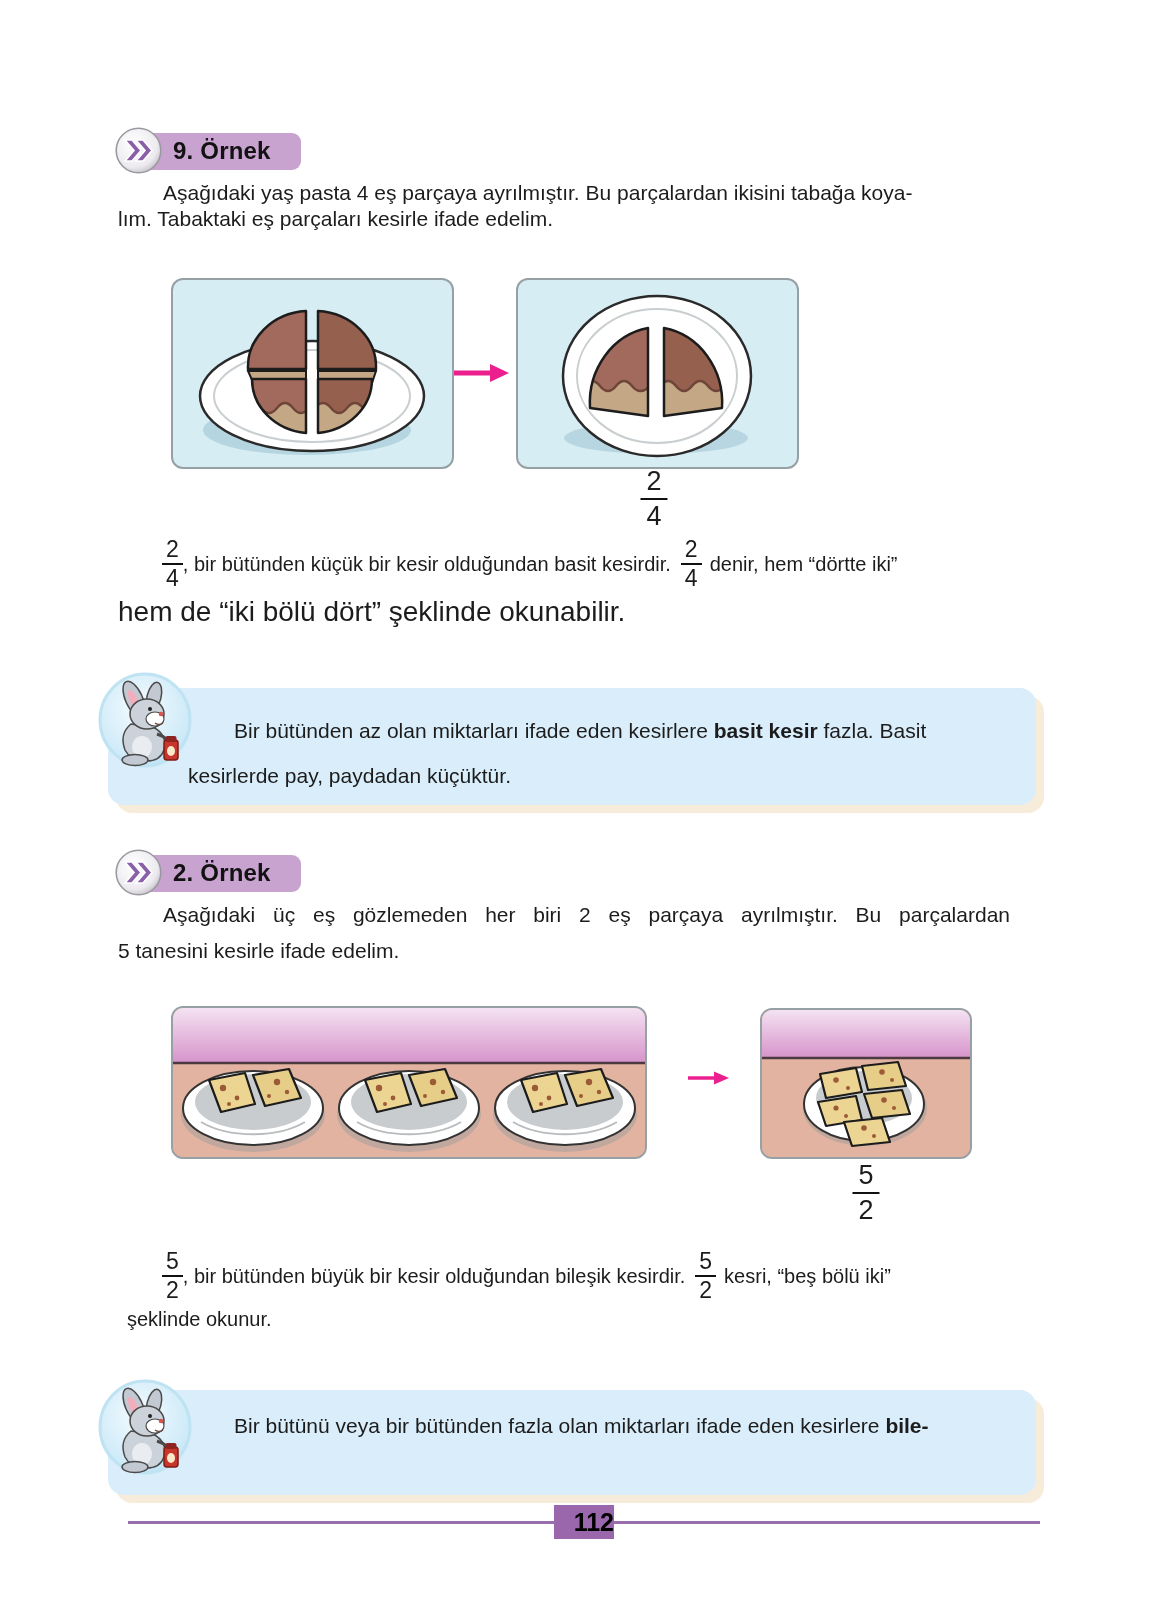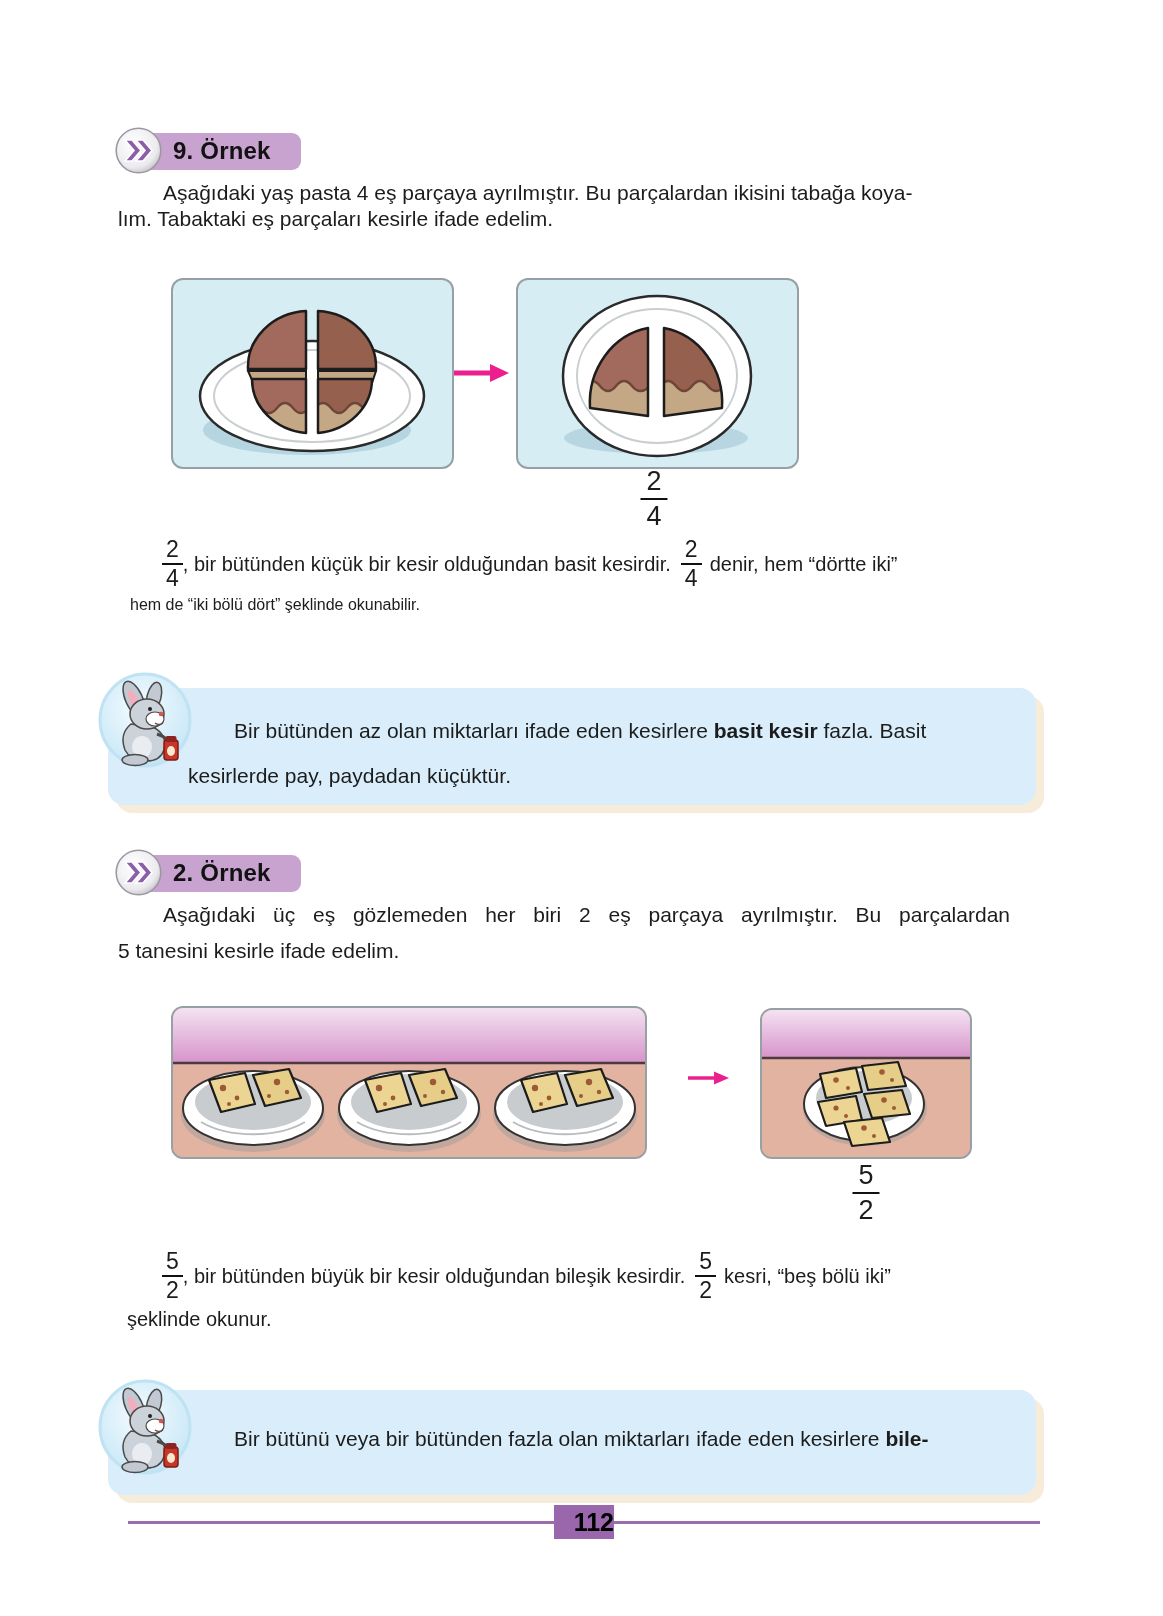--- a/index.html
+++ b/index.html
@@ -162,21 +162,21 @@
       <span class="fnum">2</span>
       <span class="fden">4</span>
     </span>
     <span style="margin-left:-8px;">, bir bütünden küçük bir kesir olduğundan basit kesirdir.</span>
     <span class="fraction gap">
       <span class="fnum">2</span>
       <span class="fden">4</span>
     </span>
     <span>denir, hem “dörtte iki”</span>
   </div>
-  <div class="tline" style="left:130px;top:596px;font-size:16px;">hem de “iki bölü dört” şeklinde okunabilir.</div>
+  <div class="tline" style="left:118px;top:596px;font-size:28px;">hem de “iki bölü dört” şeklinde okunabilir.</div>
 
   <div class="note" style="left:108px;top:688px;width:928px;height:117px;">
     <div class="body">
       <div class="l1"><span>Bir bütünden az olan miktarları ifade eden kesirlere </span><b>basit kesir</b><span> fazla. Basit</span></div>
       <div>kesirlerde pay, paydadan küçüktür.</div>
     </div>
   </div>
   <span class="mascot" style="left:97px;top:672px;">
     <svg width="96" height="96" viewBox="0 0 96 96">
       <defs>
@@ -314,21 +314,21 @@
     <span style="margin-left:-8px;">, bir bütünden büyük bir kesir olduğundan bileşik kesirdir.</span>
     <span class="fraction gap">
       <span class="fnum">5</span>
       <span class="fden">2</span>
     </span>
     <span>kesri, “beş bölü iki”</span>
   </div>
   <div class="tline" style="left:127px;top:1308px;font-size:20px;">şeklinde okunur.</div>
 
   <div class="note" style="left:108px;top:1390px;width:928px;height:105px;">
-    <div class="body" style="padding-top:26px;line-height:46px;">
+    <div class="body" style="padding-top:13px;line-height:46px;">
       <div class="l1"><span>Bir bütünü veya bir bütünden fazla olan miktarları ifade eden kesirlere </span><b>bile-</b></div>
     </div>
   </div>
   <span class="mascot" style="left:97px;top:1376px;">
     <svg width="96" height="102" viewBox="0 0 96 96">
       <defs>
         <radialGradient id="sky2" cx="45%" cy="38%" r="75%">
           <stop offset="0" stop-color="#f5fbff"></stop>
             <stop offset="0.75" stop-color="#cdeaf8"></stop>
             <stop offset="1" stop-color="#9fd4ee"></stop>

